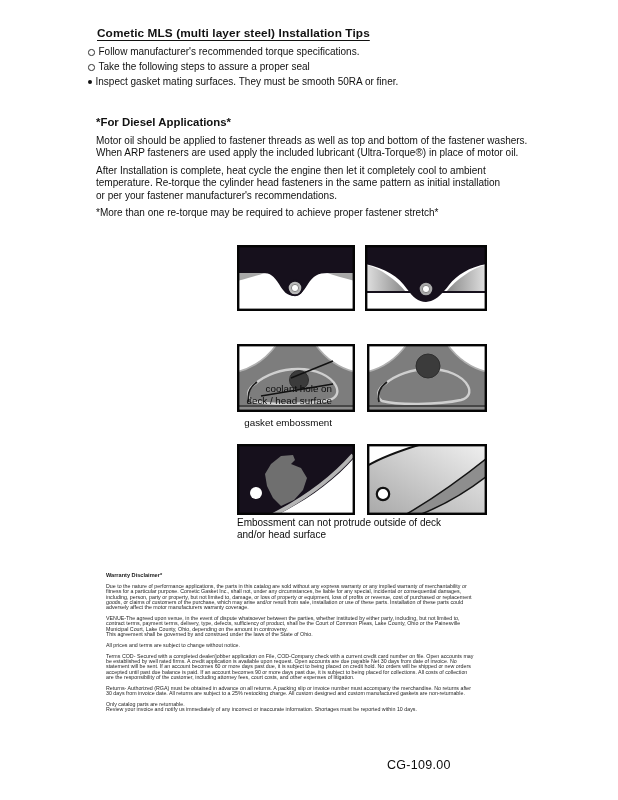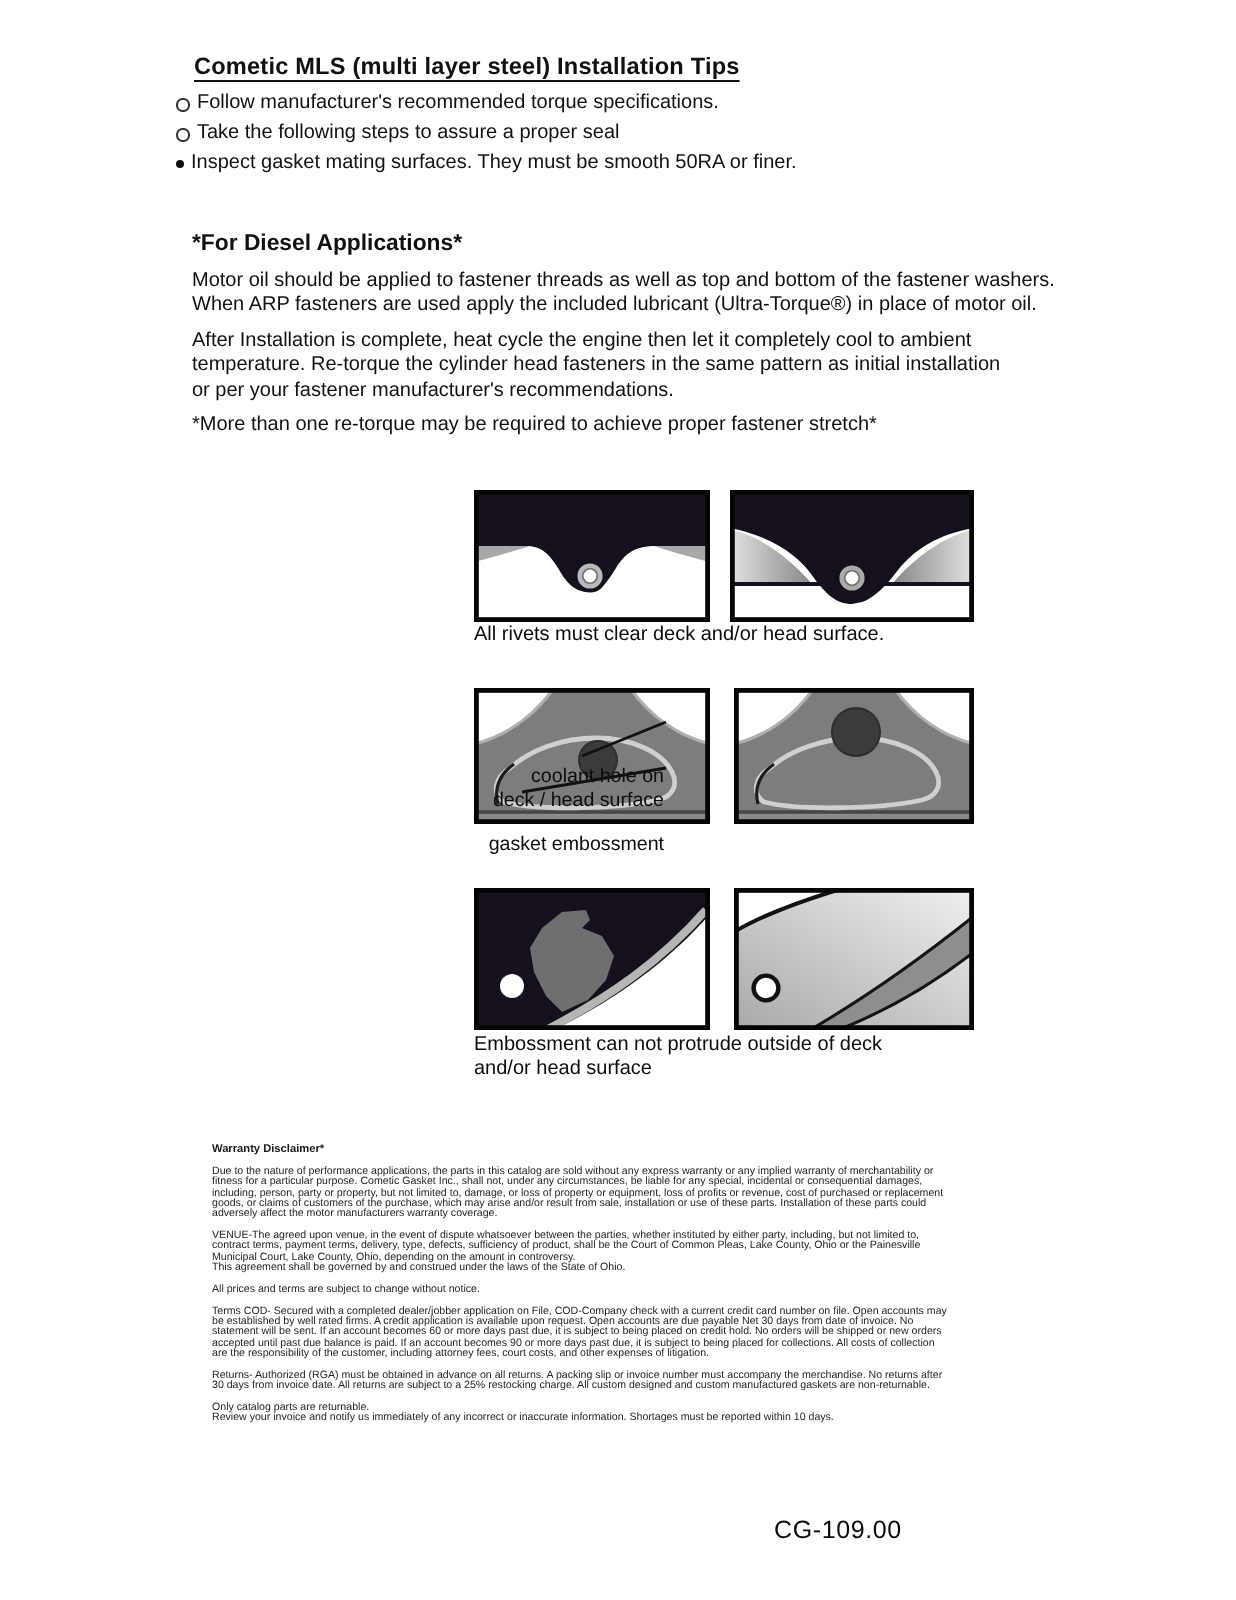--- a/index.html
+++ b/index.html
@@ -87,21 +87,20 @@
     <rect x="0" y="0" width="122" height="66" fill="#ffffff"></rect>
     <path d="M2,20 C16,24 30,34 41,47 L2,47 Z" fill="url(#gL)"></path>
     <path d="M120,20 C106,24 92,34 81,47 L120,47 Z" fill="url(#gR)"></path>
     <path d="M2,47 H120" stroke="#16101c" stroke-width="2"></path>
     <path d="M0,0 H122 V19 C104,22 92,30 84,40 C78,48 72,54 66,56 L61,57 C53,57 48,52 42,44 C34,32 20,23 0,19 Z" fill="#16101c"></path>
     <circle cx="61" cy="44" r="7.3" fill="#a9a9a9" stroke="#16101c" stroke-width="2"></circle>
     <circle cx="61" cy="44" r="3.6" fill="#ffffff" stroke="#6f6f6f" stroke-width="0.8"></circle>
     <rect x="1.2" y="1.2" width="119.6" height="63.6" fill="none" stroke="#050505" stroke-width="2.4"></rect>
   </svg>
 
-  <div class="abs fig-caption" style="left:237px;top:312px;">All rivets must clear deck and/or head surface.</div>
 
   <div class="abs fig-label" style="left:237px;top:329px;width:118px;">RIGHT</div>
   <div class="abs fig-label" style="left:367px;top:329px;width:120px;">WRONG</div>
 
   <svg class="abs figbox" style="left:237px;top:344px;" width="118" height="68" viewBox="0 0 118 68">
     <rect x="0" y="0" width="118" height="68" fill="#7d7d7d"></rect>
     <path d="M0,0 H40 C30,14 16,24 0,28 Z" fill="#ffffff"></path>
     <path d="M118,0 H78 C88,14 102,24 118,28 Z" fill="#ffffff"></path>
     <path d="M40,0 C30,14 16,24 0,28" stroke="#b0b0b0" stroke-width="1.6" fill="none"></path>
     <path d="M78,0 C88,14 102,24 118,28" stroke="#b0b0b0" stroke-width="1.6" fill="none"></path>

